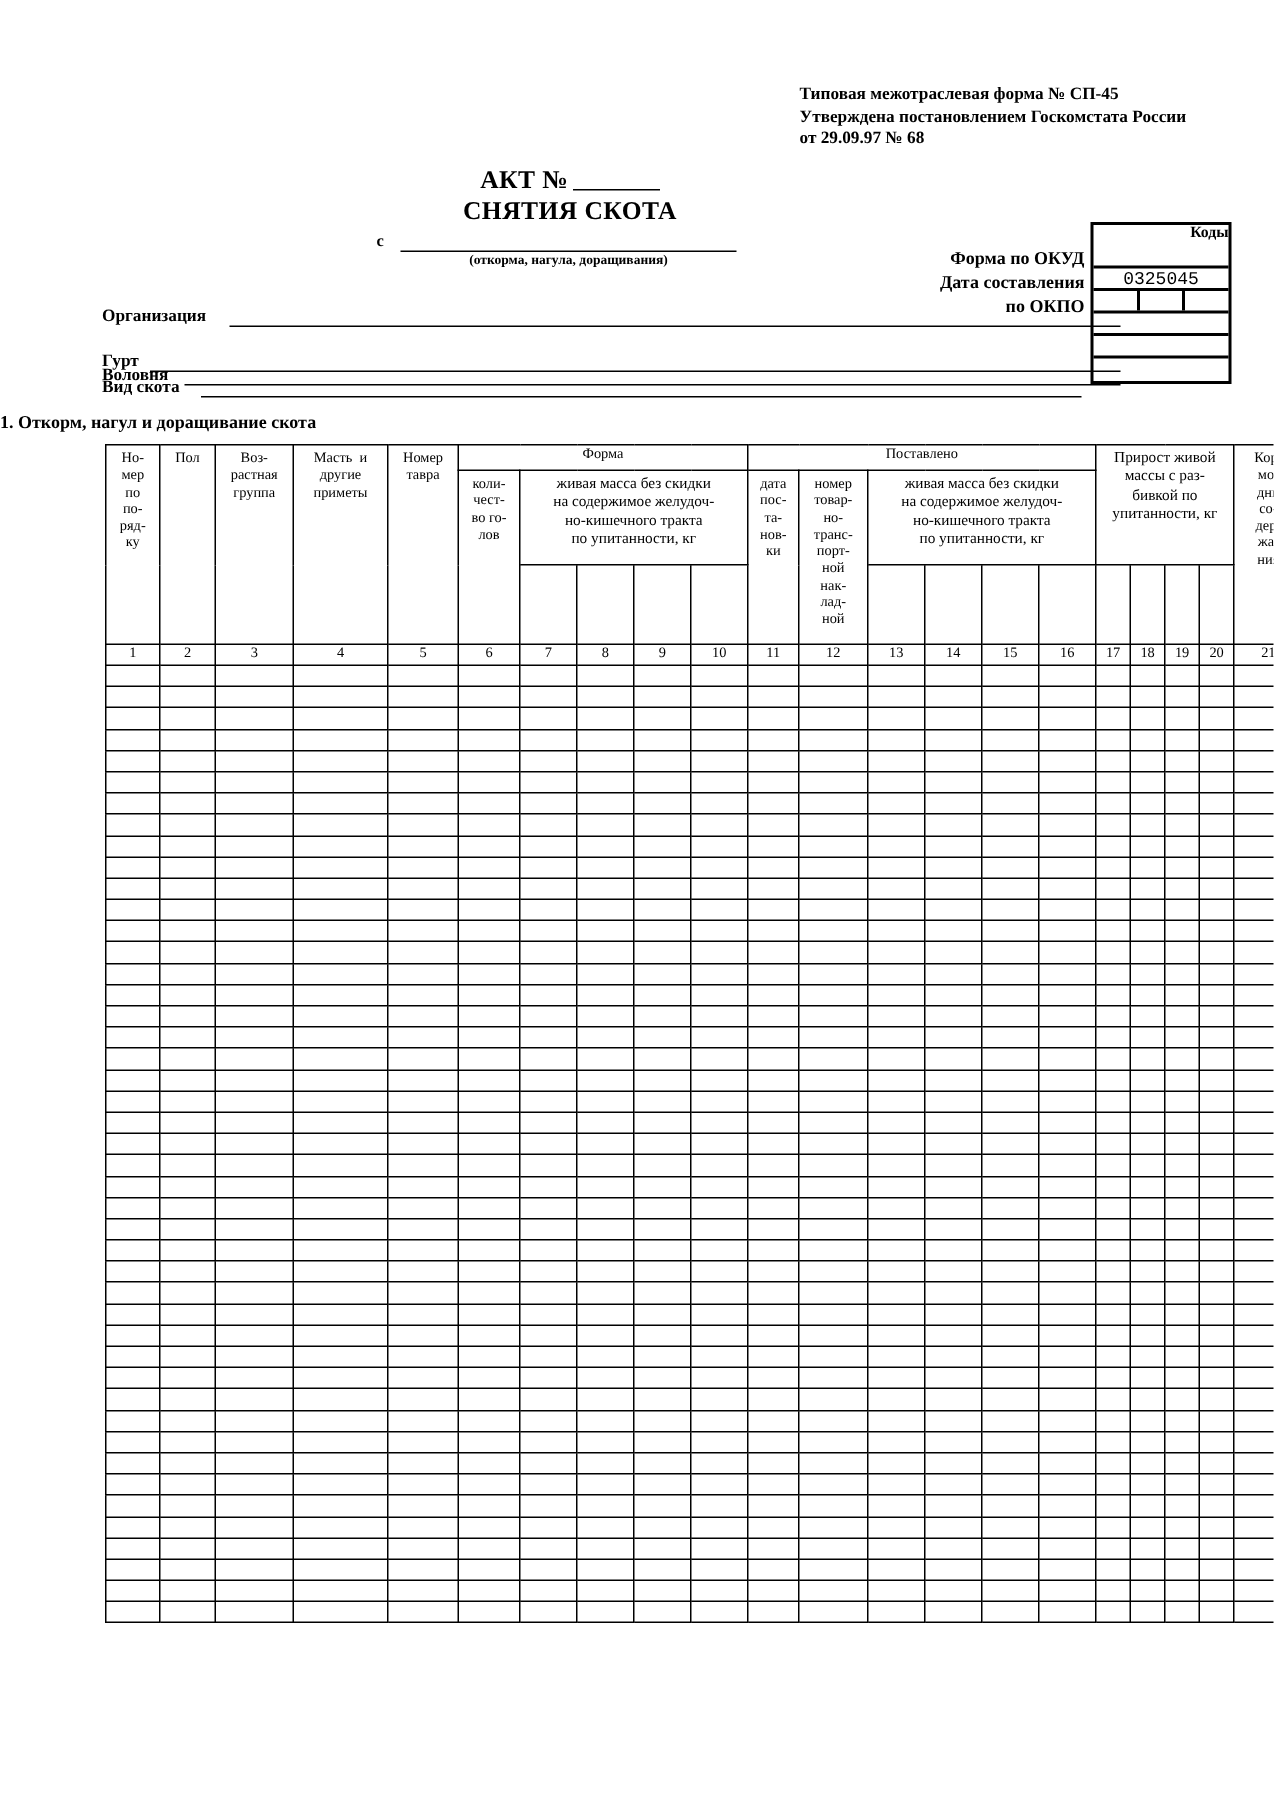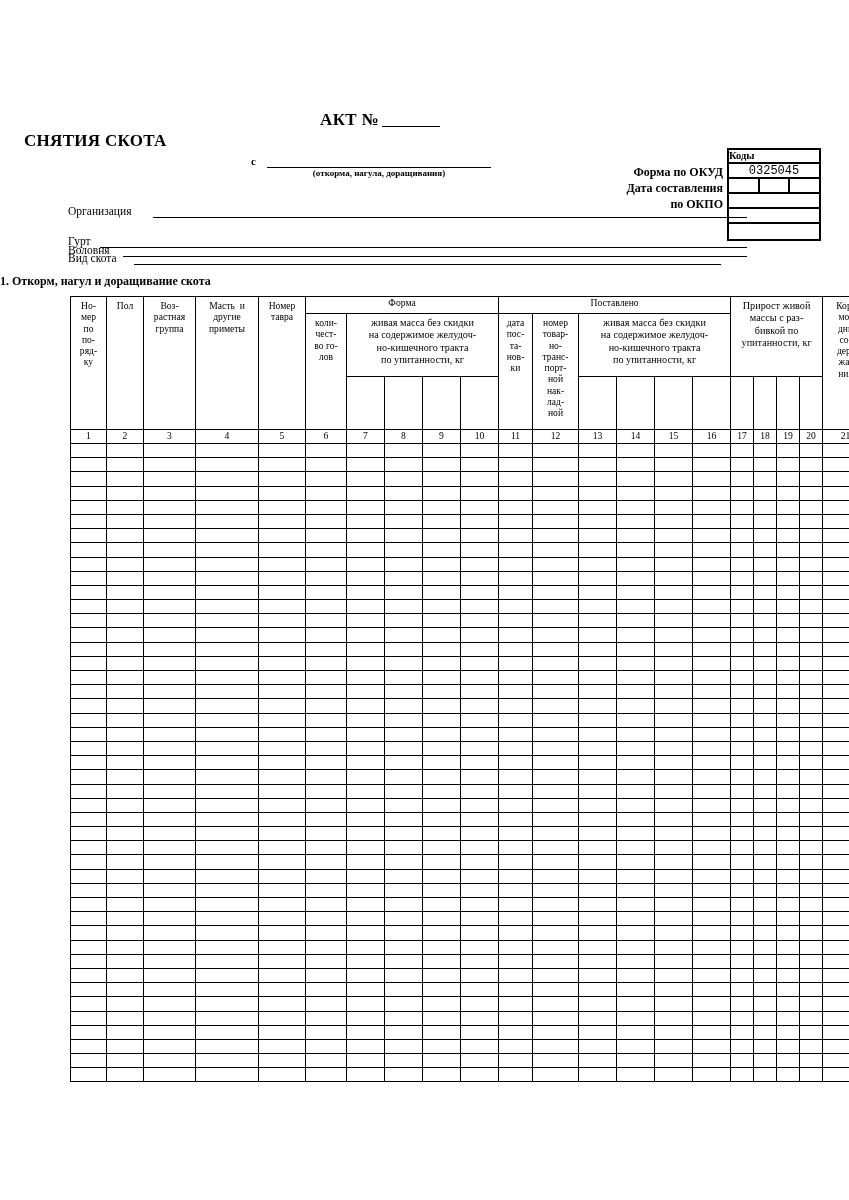--- a/index.html
+++ b/index.html
@@ -52,24 +52,24 @@
     width: 58px;
     border-bottom: 1.4px solid #000;
     vertical-align: -2px;
     margin-left: 3px;
   }
   .doc-title-2 {
     position: absolute;
     left: 0;
     top: 131px;
     width: 760px;
+    text-align: center;
     font-size: 17px;
     font-weight: bold;
     letter-spacing: .3px;
-    padding-left: 24px;
   }
 
   
   .with-line {
     position: absolute;
     left: 251px;
     top: 154px;
     width: 240px;
     font-size: 11px;
   }
@@ -107,24 +107,24 @@
     box-sizing: border-box;
   }
   .codes-row {
     height: 15px;
     border-bottom: 2px solid #000;
     box-sizing: border-box;
     display: flex;
   }
   .codes-row:last-child { border-bottom: none; }
   .codes-head {
-    height: 14px;
+    height: 29px;
     border-bottom: 2.5px solid #000;
     box-sizing: border-box;
-    text-align: left;
+    text-align: right;
     font-size: 10.5px;
     font-weight: bold;
     line-height: 12px;
     font-family: "Liberation Serif", serif;
   }
   .codes-value {
     width: 100%;
     text-align: center;
     font-size: 12px;
     line-height: 15px;
@@ -146,21 +146,21 @@
     text-align: right;
     font-size: 12px;
     font-weight: bold;
     line-height: 16px;
   }
 
   
   .field {
     position: absolute;
     font-size: 11.5px;
-    font-weight: normal;
+    font-weight: bold;
     white-space: nowrap;
   }
   .field .rule {
     position: absolute;
     top: 12px;
     border-bottom: 1.6px solid #000;
   }
 
   
   .section-title {
@@ -231,20 +231,25 @@
   }
   .datarow td {
     height: 13.2px;
   }
 </style>
 </head>
 <body>
 
 <div class="page">
 
+  <div class="form-ref">
+    <div>Типовая межотраслевая форма № СП-45</div>
+    <div>Утверждена постановлением Госкомстата России</div>
+    <div>от 29.09.97 № 68</div>
+  </div>
 
   <div class="doc-title">
     <span>АКТ №</span><span class="num-rule"></span>
   </div>
   <div class="doc-title-2">СНЯТИЯ СКОТА</div>
 
   <div class="with-line">
     <span class="lbl">с</span>
     <span class="rule"></span>
     <span class="hint">(откорма, нагула, доращивания)</span>

